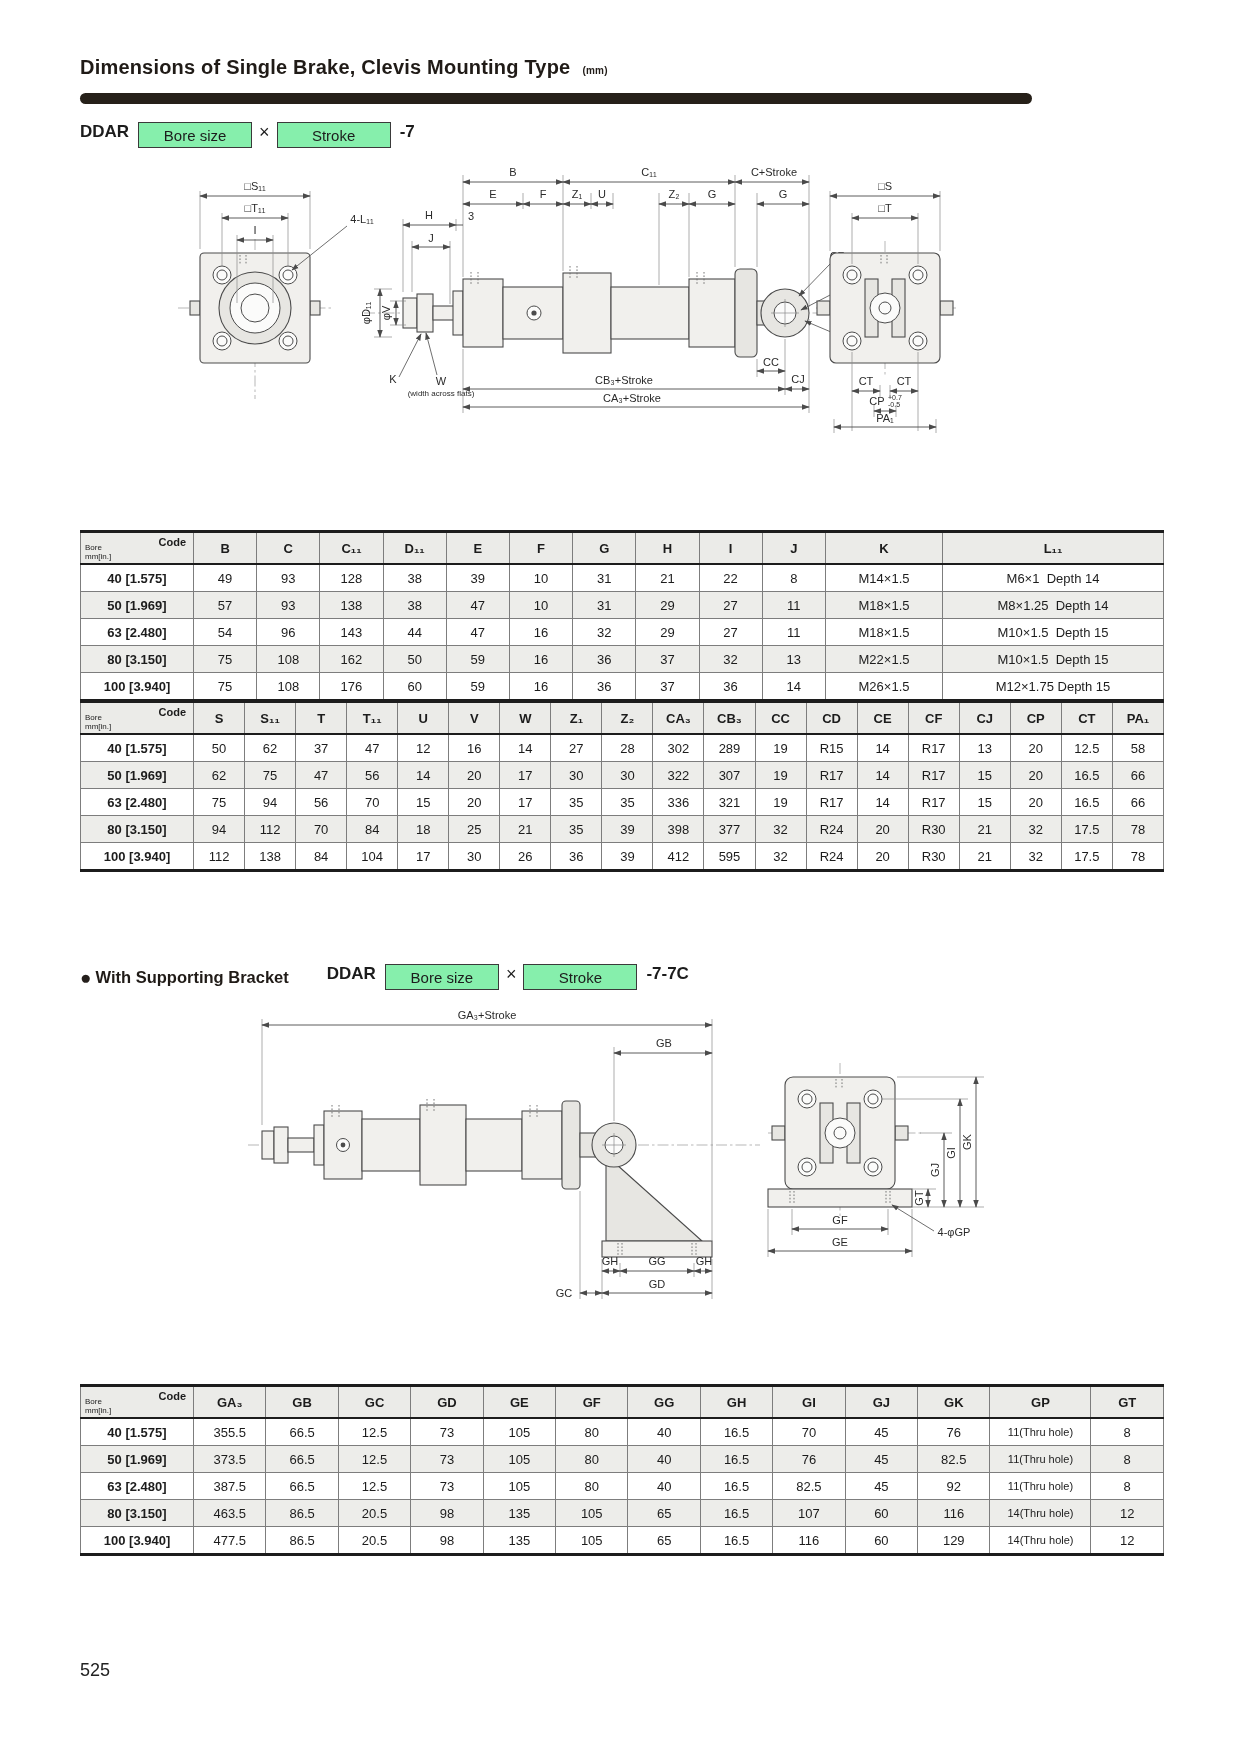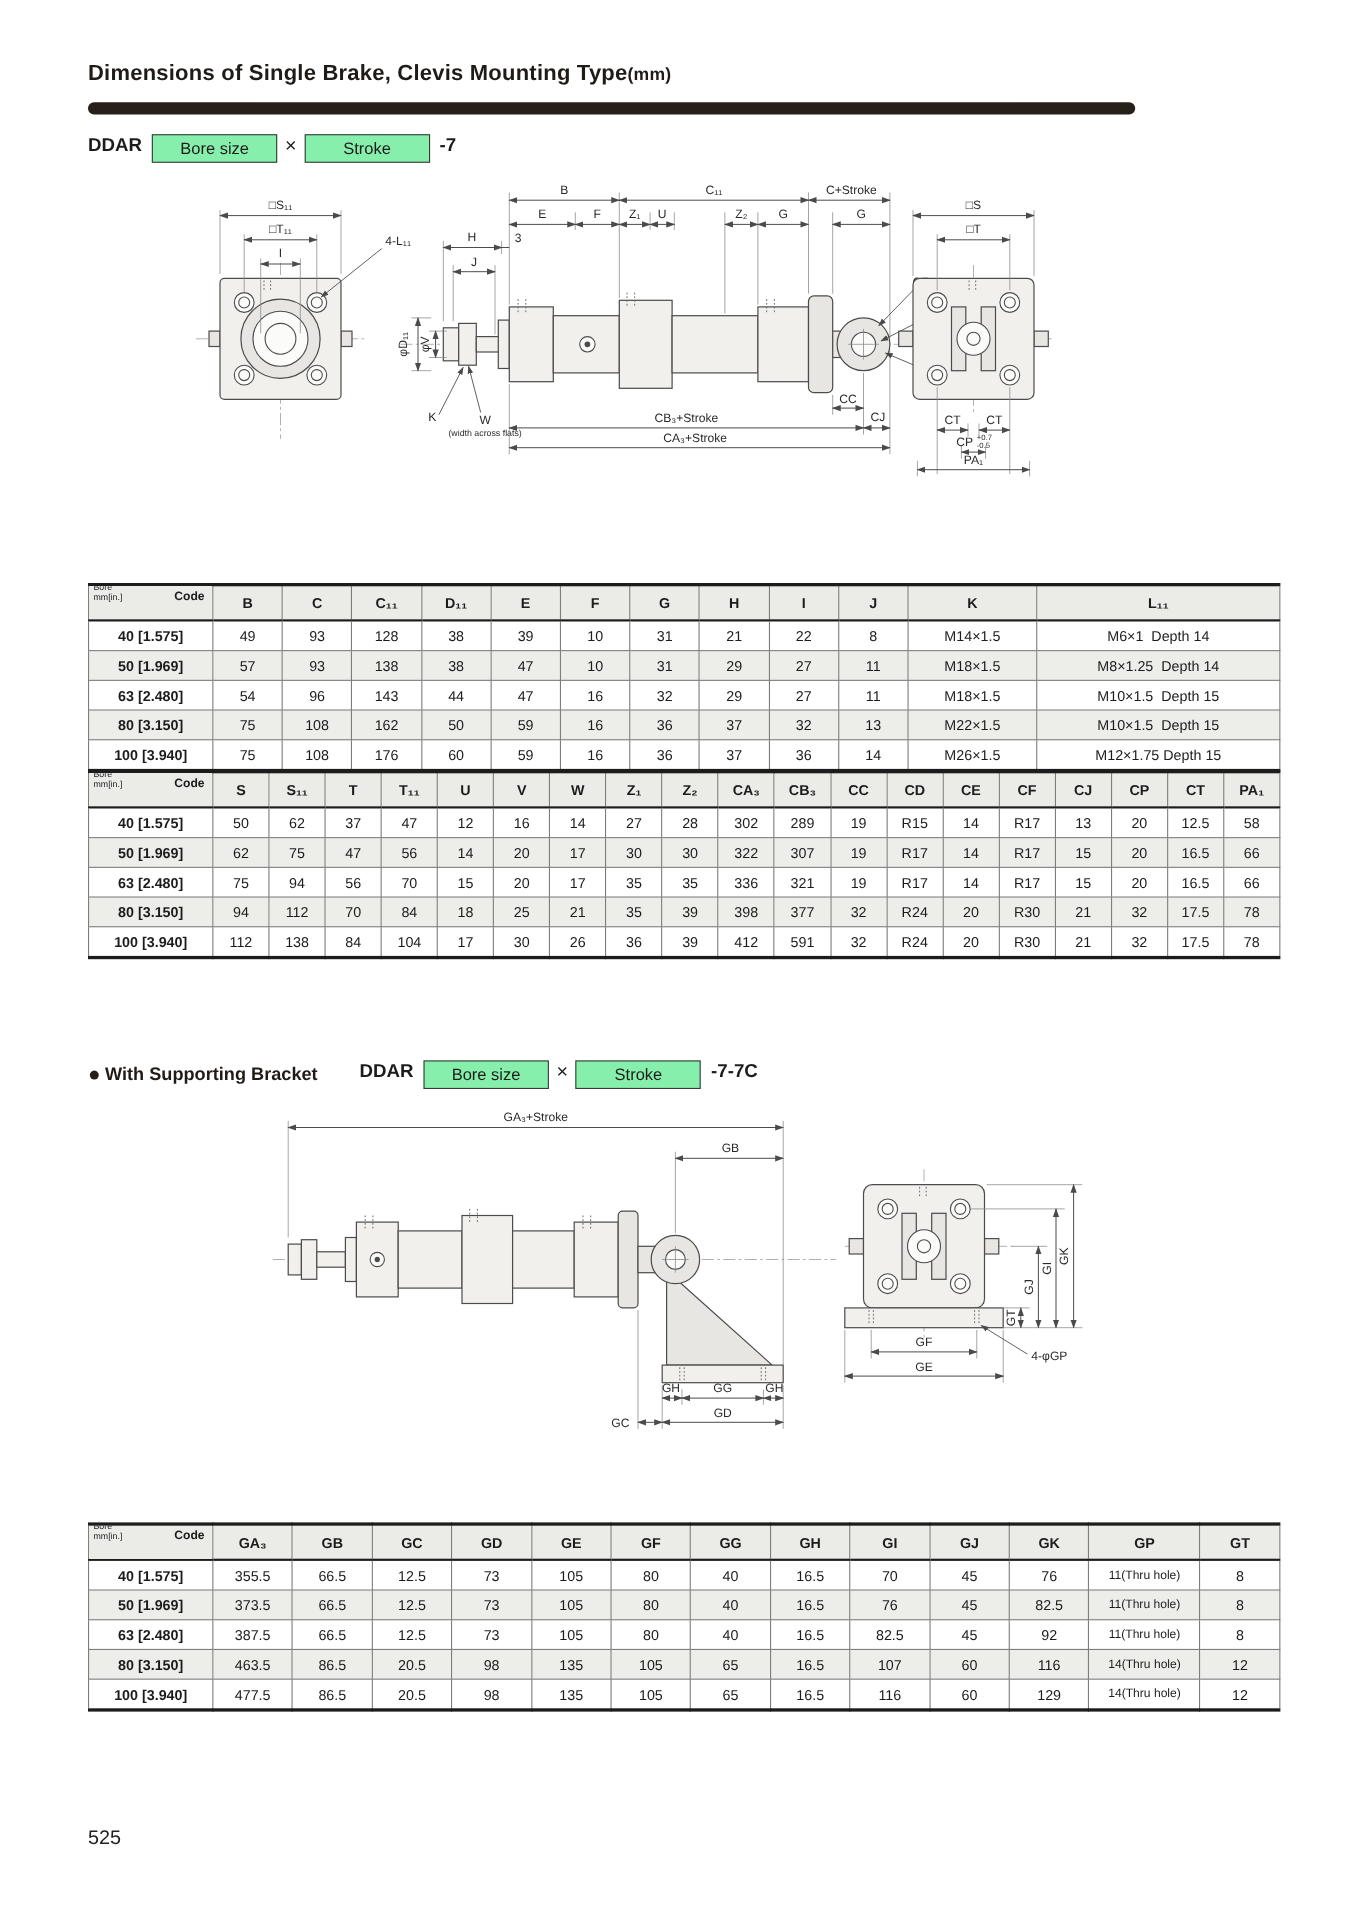--- a/index.html
+++ b/index.html
@@ -5,21 +5,21 @@
   html,body{margin:0;padding:0;}
   body{
     width:1240px;height:1754px;position:relative;background:#ffffff;
     font-family:"Liberation Sans","DejaVu Sans",sans-serif;color:#1c1c1c;
     overflow:hidden;
   }
   .abs{position:absolute;}
 
   
   .title{left:80px;top:56px;font-size:20px;font-weight:bold;letter-spacing:.2px;color:#201b17;}
-  .title .unit{font-size:16px;font-weight:bold;margin-left:0;}
+  .title .unit{font-size:10px;font-weight:bold;margin-left:12px;}
   .title-bar{left:80px;top:93px;width:952px;height:11px;background:#262019;border-radius:6px;}
 
   
   .model-row{display:flex;gap:9px;}
   .model-prefix{font-size:17px;font-weight:bold;}
   .model-box{display:inline-flex;width:112px;height:24px;border:1.5px solid #3a3a3a;
     align-items:center;justify-content:center;font-size:15px;background:#86efac;}
   .model-times{font-size:18px;margin:0 -2px;}
   .model-suffix{font-size:17px;font-weight:bold;}
   .m1{left:80px;top:122px;}
@@ -43,21 +43,21 @@
   .t1 thead th:nth-child(13){width:216px;}
   .t2 thead th:nth-child(1){width:108px;}
   .t3 thead th:nth-child(1){width:108px;}
   .t3 thead th:nth-child(13){width:96px;}
   .t3 td:nth-child(13){font-size:11px;}
   th.corner{position:relative;
     background-image:linear-gradient(to bottom right,
       rgba(0,0,0,0) calc(50% - .8px), #4a4a4a calc(50% - .8px),
       #4a4a4a calc(50% + .8px), rgba(0,0,0,0) calc(50% + .8px));}
   th.corner .c-code{position:absolute;top:3px;right:7px;font-size:11px;font-weight:bold;}
-  th.corner .c-bore{position:absolute;bottom:16px;left:4px;font-size:8px;line-height:1.15;
+  th.corner .c-bore{position:absolute;bottom:2px;left:4px;font-size:8px;line-height:1.15;
     font-weight:normal;display:flex;flex-direction:column;text-align:left;}
 
   
   svg{position:absolute;overflow:visible;}
   #d1{left:140px;top:163px;}
   #d2{left:240px;top:1005px;}
   .part{fill:#f1f0ed;stroke:#4c4c4c;stroke-width:1.1;}
   .part2{fill:#e7e6e2;stroke:#4c4c4c;stroke-width:1.1;}
   .partw{fill:#fbfbfa;stroke:#4c4c4c;stroke-width:1;}
   .dim{stroke:#4a4a4a;stroke-width:.9;fill:none;}
@@ -514,21 +514,21 @@
         <td>112</td>
         <td>138</td>
         <td>84</td>
         <td>104</td>
         <td>17</td>
         <td>30</td>
         <td>26</td>
         <td>36</td>
         <td>39</td>
         <td>412</td>
-        <td>591</td>
+        <td>595</td>
         <td>32</td>
         <td>R24</td>
         <td>20</td>
         <td>R30</td>
         <td>21</td>
         <td>32</td>
         <td>17.5</td>
         <td>78</td>
       </tr>
     </tbody>

